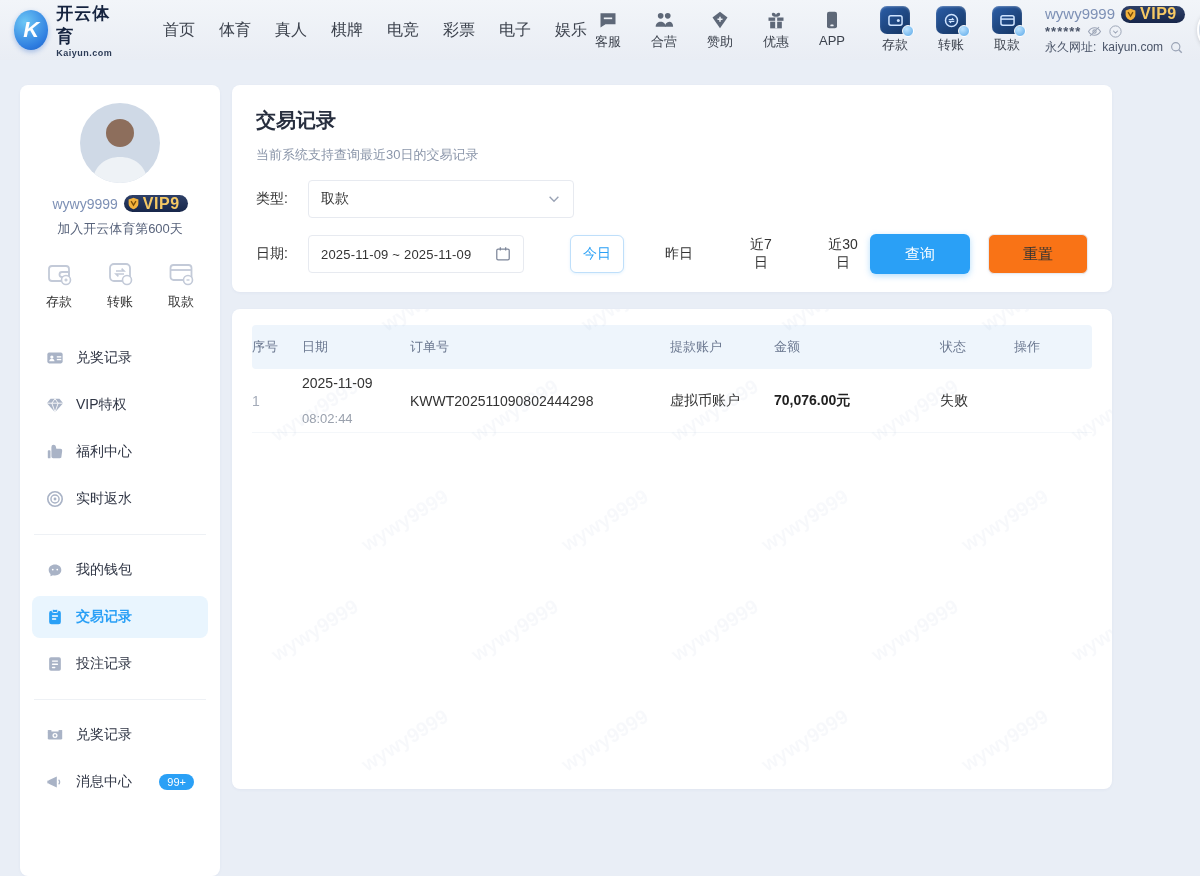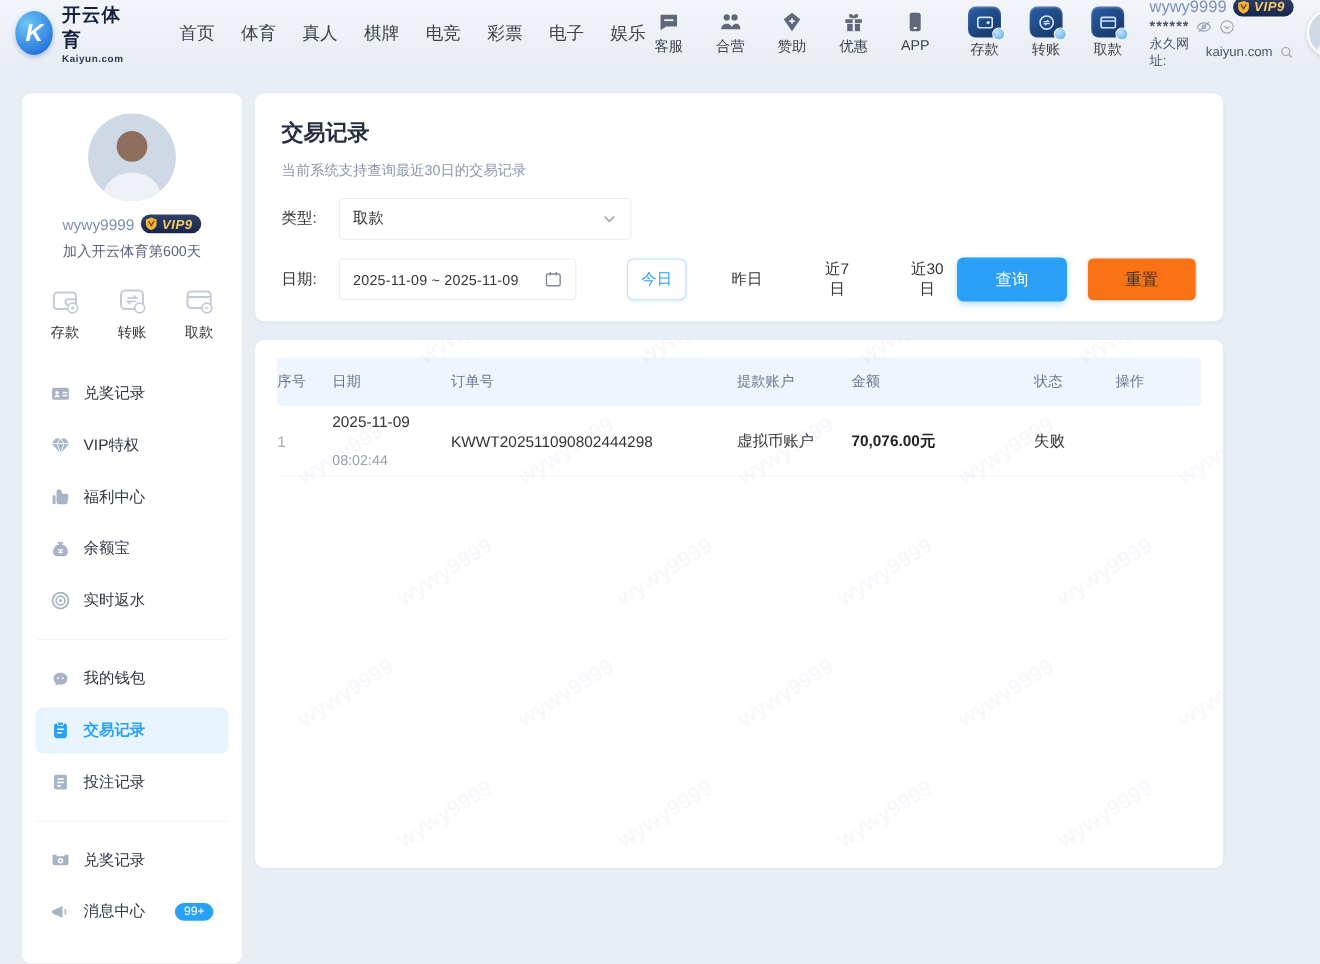--- a/index.html
+++ b/index.html
@@ -22,21 +22,21 @@
   .wallet-item { display:flex; flex-direction:column; align-items:center; gap:2px; width:44px; cursor:pointer; }
   .w-square { position:relative; width:30px; height:28px; border-radius:7px; background:linear-gradient(145deg,#2b5ea8,#14335f); box-shadow:inset 0 1px 2px rgba(255,255,255,.3); display:flex; align-items:center; justify-content:center; color:#cfe4ff; }
   .w-square svg { width:15px; height:15px; }
   .w-badge { position:absolute; right:-4px; bottom:-3px; width:12px; height:12px; border-radius:50%; background:radial-gradient(circle at 35% 30%,#bfe4ff,#5aa8e8); border:1px solid #fff; }
   .wallet-item .u-label { font-size:13px; color:#3c424d; }
   .user-block { margin-left:16px; line-height:1.25; }
   .user-line { display:flex; align-items:center; gap:6px; }
   .user-name { font-size:15px; color:#7d90b5; }
   .vip-badge { display:inline-flex; align-items:center; gap:3px; background:linear-gradient(#2e4068,#17264a); border-radius:9px; padding:1px 8px 1px 3px; height:17px; }
   .vip-shield { width:13px; height:13px; }
-  .vip-text { font-size:12px; font-weight:bold; color:#f6c964; letter-spacing:.5px;font-style:italic; }
+  .vip-text { font-size:16px; font-weight:bold; color:#f6c964; letter-spacing:.5px; }
   .masked { font-size:13px; font-weight:bold; color:#4a5468; letter-spacing:1px; }
   .mini-icon { width:15px; height:15px; color:#9aa3b5; cursor:pointer; }
   .url-line { font-size:12px; color:#4a5468; }
   .top-avatar { width:44px; height:44px; border-radius:50%; overflow:hidden; margin-left:12px; flex:none; cursor:pointer; border:2px solid #fff; box-shadow:0 1px 4px rgba(0,0,0,.15); }
 
   
   .layout { display:flex; padding:25px 0 0 20px; align-items:flex-start; }
   .card { background:#fff; border-radius:8px; box-shadow:0 1px 3px rgba(90,110,150,.06); }
 
   
@@ -318,30 +318,20 @@
           <span class="m-label">VIP特权</span>
         </div>
         <div class="menu-item">
           <span class="m-icon" style="display: inline-flex;">
             <svg viewBox="0 0 20 20">
               <path d="M6 9V4.5A2.5 2.5 0 018.5 2c1.2 0 2.1.8 2.4 2l.6 2.5H16a2 2 0 012 2.2l-.8 6A2 2 0 0115.2 17H8a2 2 0 01-2-2z" fill="currentColor"></path>
               <rect x="2" y="8" width="3" height="9" rx="1" fill="currentColor"></rect>
             </svg>
           </span>
           <span class="m-label">福利中心</span>
-        </div>
-        <div class="menu-item">
-          <span class="m-icon" style="display: inline-flex;">
-            <svg viewBox="0 0 20 20">
-              <path d="M7 3h6l-1.5 3h-3z" fill="currentColor"></path>
-              <path d="M6.5 6h7c2.5 1.8 4 4.2 4 6.8 0 3-2.2 4.7-5 4.7h-5c-2.8 0-5-1.7-5-4.7C2.5 10.2 4 7.8 6.5 6z" fill="currentColor"></path>
-              <path d="M7.5 11h5M7.5 13.5h5M10 11v4" stroke="#fff" stroke-width="1.2"></path>
-            </svg>
-          </span>
-          <span class="m-label">余额宝</span>
         </div>
         <div class="menu-item">
           <span class="m-icon" style="display: inline-flex;">
             <svg viewBox="0 0 20 20">
               <circle cx="10" cy="10" r="8" fill="none" stroke="currentColor" stroke-width="1.8"></circle>
               <circle cx="10" cy="10" r="4.5" fill="none" stroke="currentColor" stroke-width="1.6"></circle>
               <circle cx="10" cy="10" r="1.6" fill="currentColor"></circle>
             </svg>
           </span>
           <span class="m-label">实时返水</span>

